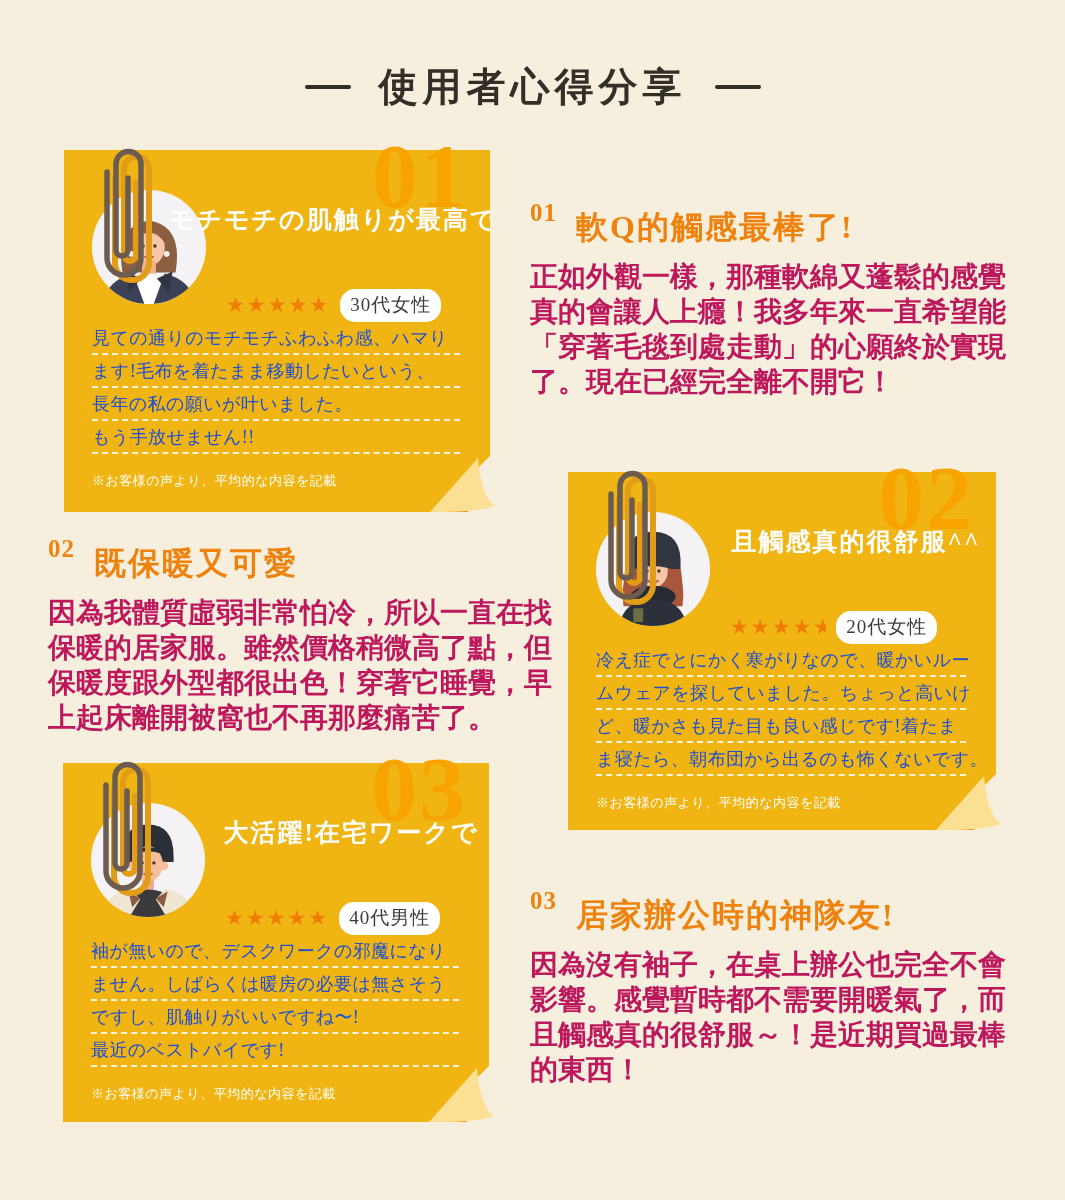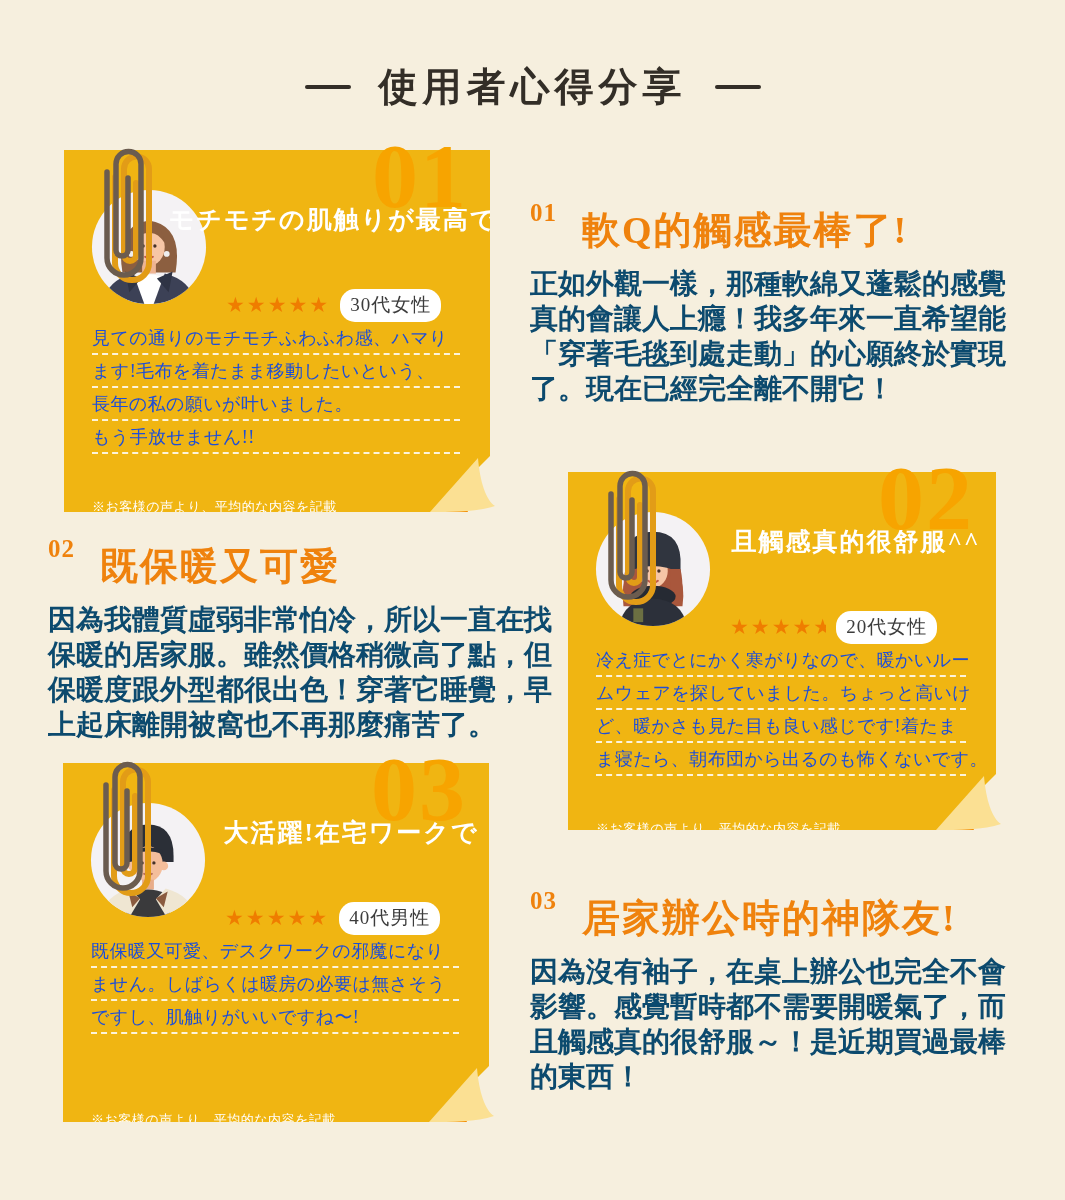--- a/index.html
+++ b/index.html
@@ -50,33 +50,33 @@
   .badge {
     background:#FFFFFF; color:#3C3C3C; font-size:19px; font-weight:500;
     padding:3px 10px 4px; letter-spacing:1px; white-space:nowrap;border-radius:15px;
   }
 
   .jp-review { position:absolute; left:28px; right:30px; top:172px; z-index:2; }
   .jp-line {
     font-size:18px; line-height:20px; color:#1d4ed8; font-weight:500; letter-spacing:0.4px;
     padding:6px 0 5px; border-bottom:2px dashed rgba(255,255,255,0.85); white-space:nowrap;
   }
-  .footnote { position:absolute; left:28px; top:322px; z-index:2; font-size:13px; color:#FFFFFF; letter-spacing:0.5px;margin-top:26px; }
+  .footnote { position:absolute; left:28px; top:322px; z-index:2; font-size:13px; color:#FFFFFF; letter-spacing:0.5px; }
 
   
   .summary { position:absolute; width:520px; }
   .s1 { left:530px; top:198px; }
   .s2 { left:48px;  top:534px; }
   .s3 { left:530px; top:886px; }
   .sum-head { display:flex; align-items:flex-start; }
   .sum-label { font-size:25px; font-weight:600; color:#EF820D; margin-right:9px; letter-spacing:1px; line-height:1; padding-top:2px; }
-  .sum-heading { margin:12px 16px 0; font-size:38px; font-weight:700; color:#EF820D; letter-spacing:2px; line-height:1.1; }
+  .sum-heading { margin:12px 10px 0; font-size:32px; font-weight:700; color:#EF820D; letter-spacing:2px; line-height:1.1; }
   .sum-body {
     margin-top:14px; font-size:28px; line-height:35px; font-weight:600;
-    color:#0c4a6e; white-space:pre-line; letter-spacing:0;
+    color:#be185d; white-space:pre-line; letter-spacing:0;
   }
 </style>
 </head>
 <body>
 
 <div class="page">
 
   <header class="title-row">
     <span class="title-dash"></span>
     <h1 class="page-title">使用者心得分享</h1>
@@ -270,23 +270,24 @@
               <span class="star">★</span>
               <span class="star">★</span>
               <span class="star">★</span>
               <span class="star">★</span>
               <span class="star">★</span>
             </span>
           <span class="badge">40代男性</span>
         </div>
       </div>
       <div class="jp-review">
-          <div class="jp-line">既保暖又可愛、デスクワークの邪魔になり</div>
+          <div class="jp-line">袖が無いので、デスクワークの邪魔になり</div>
           <div class="jp-line">ません。しばらくは暖房の必要は無さそう</div>
           <div class="jp-line">ですし、肌触りがいいですね〜!</div>
+          <div class="jp-line">最近のベストバイです!</div>
         </div>
       <div class="footnote">※お客様の声より、平均的な内容を記載</div>
     </div>
     <svg class="corner-flap" viewBox="0 0 78 72">
       <polygon points="22,70 33,42 46,70" fill="#F28B00"></polygon>
       <path d="M8 70 L56 16 C58 40 64 58 73 64 C56 70 30 70 8 70 Z" fill="#FBE093"></path>
     </svg>
     <svg class="paperclip" viewBox="0 0 62 162">
       <g fill="none" stroke-linecap="round">
         <path d="M17 38 V124 a17 17 0 0 0 34 0 V30 a12.5 12.5 0 0 0 -25 0 v86 a6 6 0 0 0 12 0 V44" stroke="#E29C17" stroke-width="6" transform="translate(8,5)"></path>

